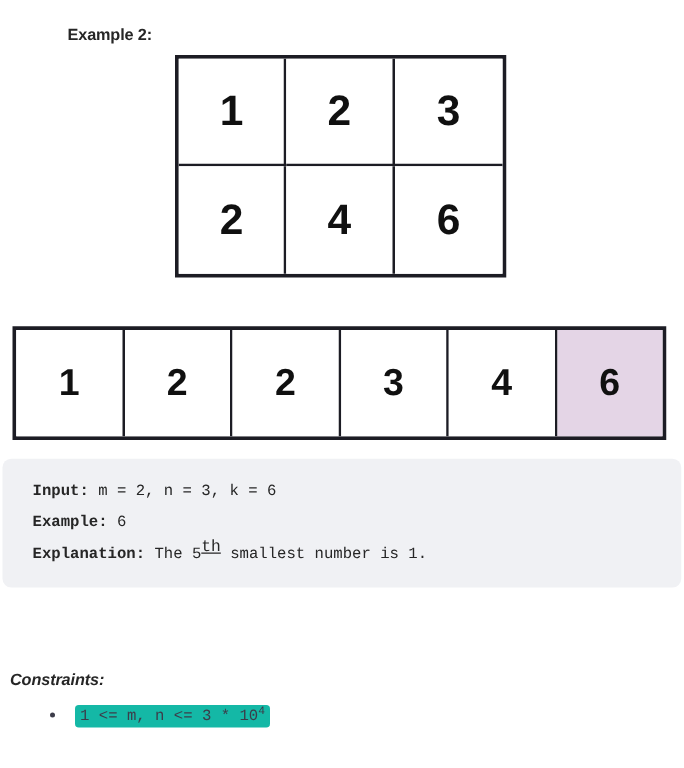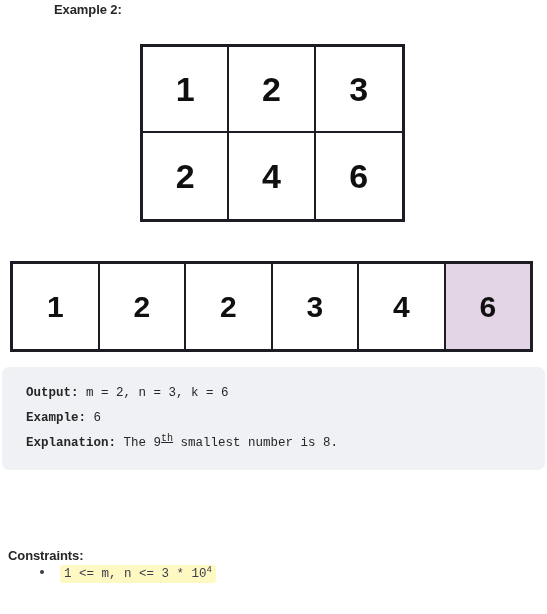--- a/index.html
+++ b/index.html
@@ -19,22 +19,22 @@
   
   .section-heading {
     position: absolute;
     left: 8px;
     font-size: 13px;
     font-weight: bold;
     color: #262626;
     letter-spacing: -0.1px;
     white-space: nowrap;
   }
-  #example-heading { top: 2px; padding-left: 46px; }
-  #constraints-heading { top: 548px; }
+  #example-heading { top: 20px; padding-left: 46px; }
+  #constraints-heading { top: 536px; font-style: italic; }
 
   
   #matrix-grid {
     position: absolute;
     left: 140px;
     top: 44px;
     width: 265px;
     height: 178px;
     border: 3px solid #1c1c24;
     box-sizing: border-box;
@@ -101,21 +101,21 @@
   }
   .code-line {
     font-family: "Liberation Mono", "DejaVu Sans Mono", monospace;
     font-size: 12.5px;
     color: #262626;
     line-height: 25px;
     white-space: nowrap;
   }
   .code-line .lbl { font-weight: bold; }
   .code-line sup {
-    font-size: 10px;
+    font-size: 13px;
     vertical-align: super;
     line-height: 0;
     text-decoration: underline;
   }
 
   
   #constraints-list {
     position: absolute;
     left: 0;
     top: 560px;
@@ -136,21 +136,21 @@
     top: 10px;
     width: 4px;
     height: 4px;
     border-radius: 50%;
     background: #3c3c4a;
   }
   .inline-code {
     font-family: "Liberation Mono", "DejaVu Sans Mono", monospace;
     font-size: 12.5px;
     color: #3c3c4a;
-    background: #fef9c3;
+    background: #14b8a6;
     padding: 2px 4px;
     border-radius: 3px;
     white-space: nowrap;
   }
   .inline-code sup {
     font-size: 9px;
     vertical-align: super;
     line-height: 0;
   }
 </style>
@@ -172,27 +172,27 @@
   <div class="acell">1</div>
   <div class="acell">2</div>
   <div class="acell">2</div>
   <div class="acell">3</div>
   <div class="acell">4</div>
   <div class="acell col-last highlight">6</div>
 </div>
 
 <div id="example-block">
   <div class="code-line">
-    <span class="lbl">Output:</span><span> m = 2, n = 3, k = 6</span>
+    <span class="lbl">Input:</span><span> m = 2, n = 3, k = 6</span>
   </div>
   <div class="code-line">
     <span class="lbl">Example:</span><span> 6</span>
   </div>
   <div class="code-line">
-    <span class="lbl">Explanation:</span><span> The 9</span><sup>th</sup><span> smallest number is 8.</span>
+    <span class="lbl">Explanation:</span><span> The 5</span><sup>th</sup><span> smallest number is 1.</span>
   </div>
 </div>
 
 <div id="constraints-heading" class="section-heading">Constraints:</div>
 
 <ul id="constraints-list">
   <li>
     <span class="inline-code"><span>1 &lt;= m, n &lt;= 3 * 10</span><sup>4</sup><span></span></span>
   </li>
 </ul>

